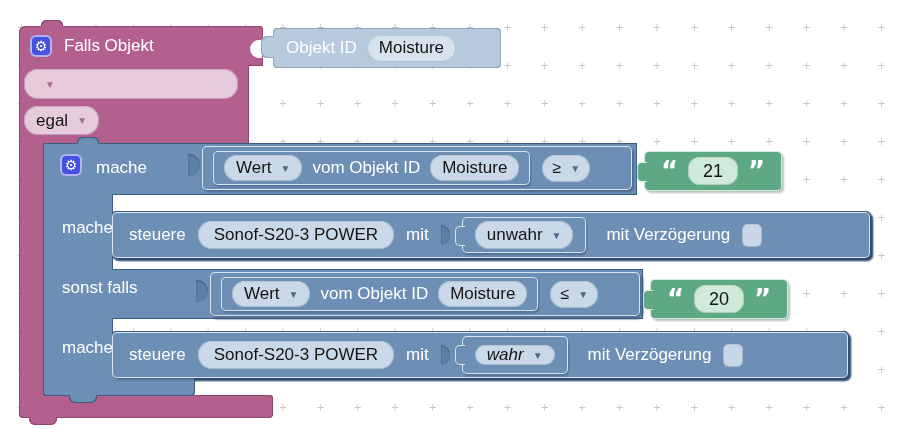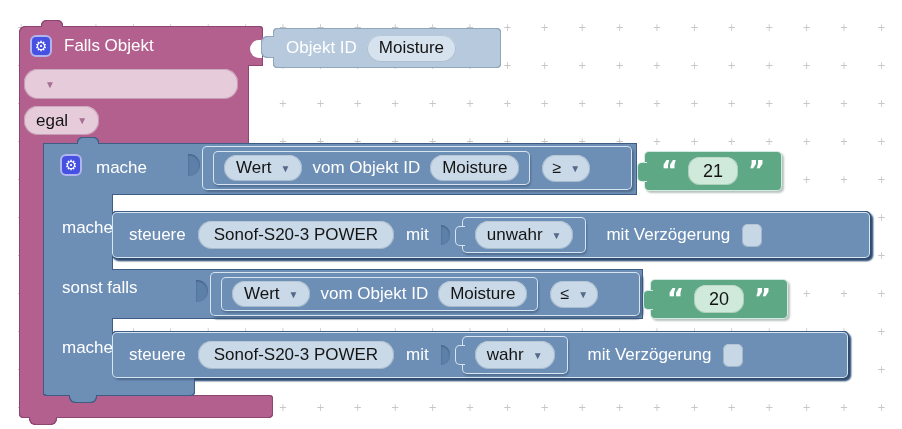--- a/index.html
+++ b/index.html
@@ -461,21 +461,21 @@
 
     <span class="wlabel abs" style="left:18px;top:200px;">mache</span>
     <div class="sub abs" style="left:68px;top:194px;width:736px;height:46px;padding:0 14px 0 16px;gap:12px;">
       <span class="wlabel">steuere</span>
       <div class="pill" style="height:28px;padding:0 16px;">
         <span>Sonof-S20-3 POWER</span>
       </div>
       <span class="wlabel">mit</span>
       <div class="innotch"></div>
       <div class="sub booltab" style="height:38px;padding:0 12px;box-shadow:1px 2px 2px rgba(20,40,70,.3);">
-        <div class="pill" style="height:28px;">
+        <div class="pill" style="height:20px;font-style:italic;">
           <span>wahr</span>
           <span class="arr">▼</span>
         </div>
       </div>
       <span class="wlabel" style="margin-left:8px;">mit Verzögerung</span>
       <div class="checkbox"></div>
     </div>
   </div>
 
   <div class="greenblock" style="left:644px;top:151px;width:138px;height:40px;">

